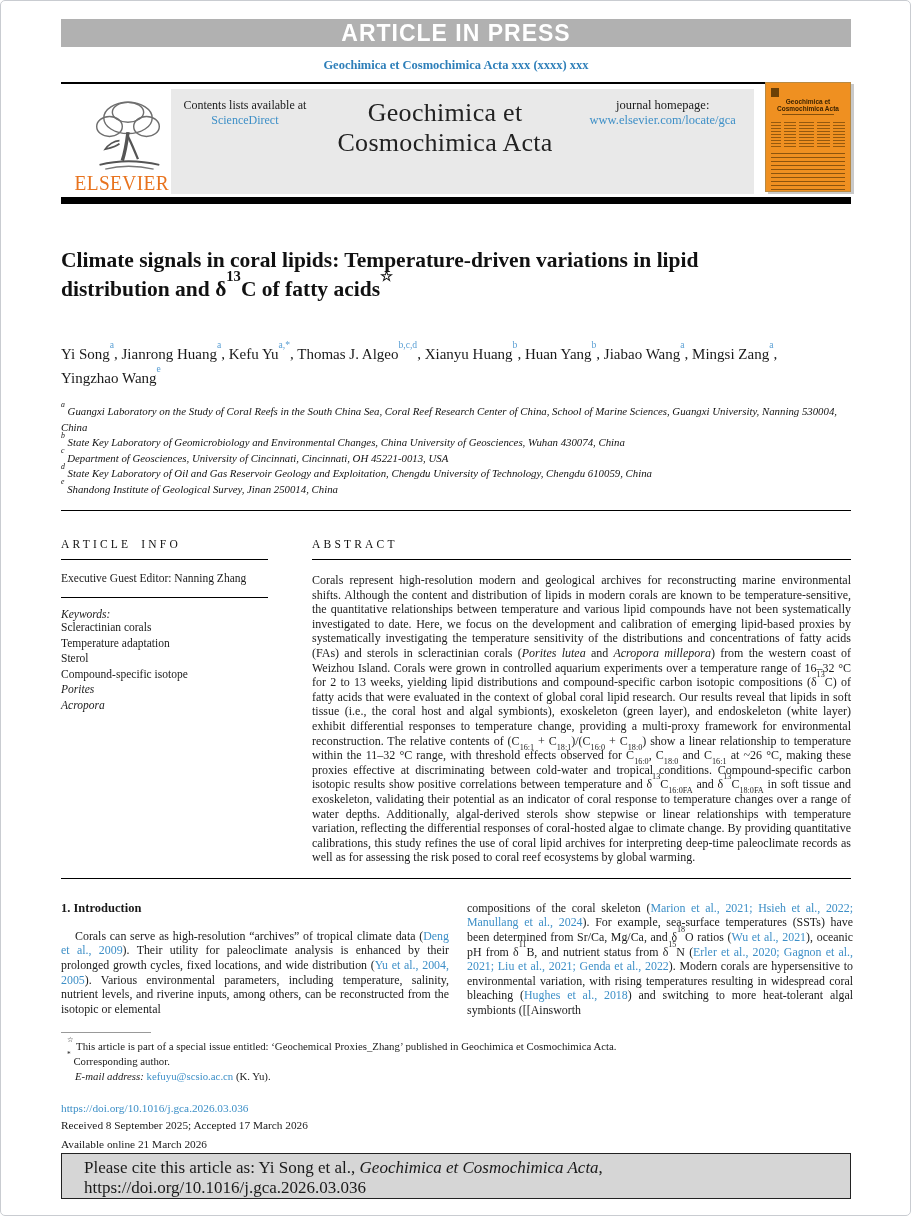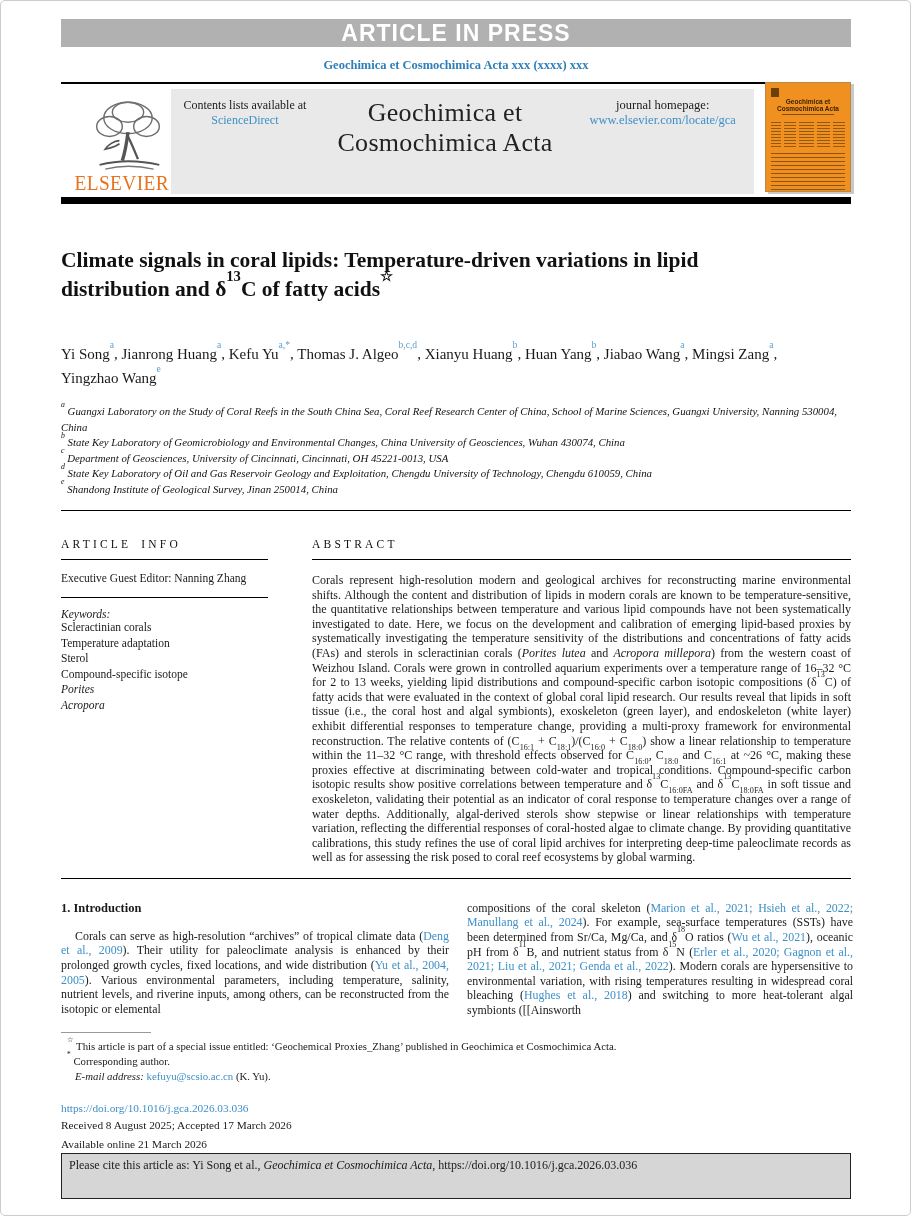--- a/index.html
+++ b/index.html
@@ -101,21 +101,21 @@
   .footnotes { margin-top:6px; font-size:10.8px; line-height:15px; }
   .fn-row { padding-left:14px; text-indent:-8px; }
   .fn-email { padding-left:14px; }
   .doi-line { margin-top:18px; font-size:11.3px; color:#3d8fc7; }
   .pub-line { margin-top:4px; font-size:11.3px; line-height:15px; }
   .issn-line { font-size:11.3px; line-height:15px; }
 
   
   .cite-bar {
     position:absolute; left:60px; right:59px; bottom:16px; height:46px;
-    background:#d6d6d6; border:1px solid #222; padding:4px 7px; font-size:12px;
+    background:#d6d6d6; border:1px solid #222; padding:4px 22px; font-size:17px;
   }
 </style>
 </head>
 <body>
 
 <div class="page">
 
   <div class="banner">
     <span>ARTICLE IN PRESS</span>
   </div>
@@ -219,19 +219,19 @@
       <span>This article is part of a special issue entitled: ‘Geochemical Proxies_Zhang’ published in Geochimica et Cosmochimica Acta.</span>
     </div>
     <div class="fn-row">
       <sup>*</sup>
       <span>Corresponding author.</span>
     </div>
     <div class="fn-email"><em>E-mail address:</em> <span class="lnk">kefuyu@scsio.ac.cn</span> (K. Yu).</div>
   </div>
 
   <div class="doi-line">https://doi.org/10.1016/j.gca.2026.03.036</div>
-  <div class="pub-line">Received 8 August 2025; Accepted 17 March 2026</div>
+  <div class="pub-line">Received 8 September 2025; Accepted 17 March 2026</div>
   <div class="pub-line">Available online 21 March 2026</div>
   <div class="issn-line">0016-7037/© 2026 Elsevier Ltd. All rights are reserved, including those for text and data mining, AI training, and similar technologies.</div>
 
   <div class="cite-bar">Please cite this article as: Yi Song et al., <em>Geochimica et Cosmochimica Acta</em>, https://doi.org/10.1016/j.gca.2026.03.036</div>
 
 </div>
 
 </body></html>

